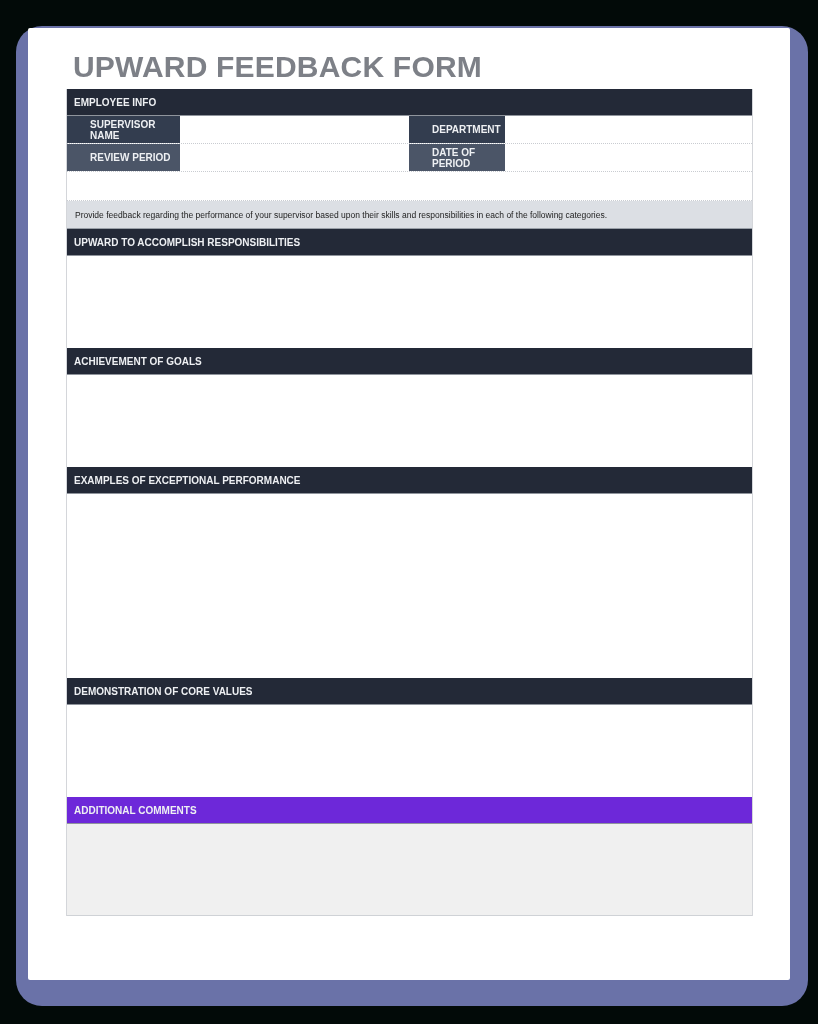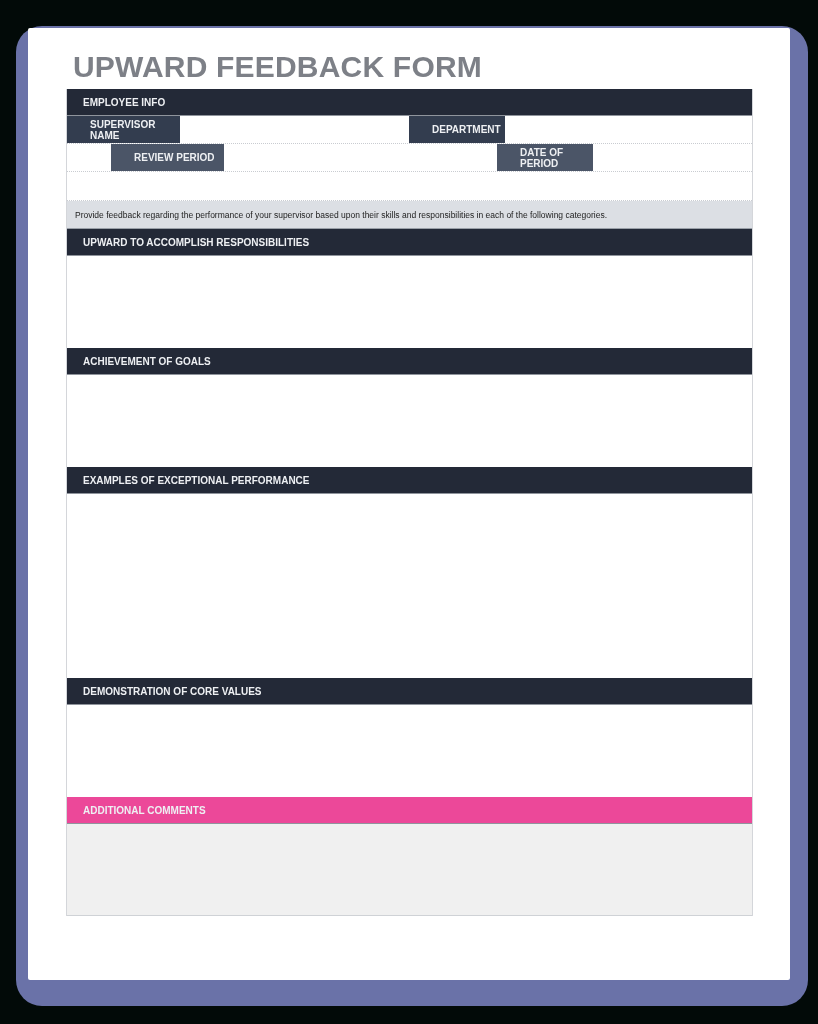--- a/index.html
+++ b/index.html
@@ -20,30 +20,30 @@
       position: absolute; left: 73px; top: 50px;
       font-size: 30px; font-weight: bold; color: #7d8087; letter-spacing: 0.2px;
     }
     .form {
       position: absolute; left: 66px; top: 89px; width: 685px;
       border-left: 1px solid #d4d6da; border-right: 1px solid #d4d6da;
     }
     .bar {
       height: 27px; background: #232937; color: #eef0f3;
       font-size: 10px; font-weight: bold; display: flex; align-items: center;
-      padding-left: 16px; border-bottom: 1px solid #8f949c; box-sizing: border-box;
+      padding-left: 7px; border-bottom: 1px solid #8f949c; box-sizing: border-box;
     }
-    .bar.alt { background: #ec4899; text-align: right; }
+    .bar.alt { background: #6d28d9; text-align: right; }
     .row { display: flex; height: 27px; border-bottom: 1px dotted #c9ccd1; }
     .lbl {
       color: #eef0f3; font-size: 10px; font-weight: bold; padding-left: 23px;
       display: flex; align-items: center; box-sizing: border-box; line-height: 11px;
     }
     .lbl.dark { background: #333d4f; }
-    .lbl.mid { background: #4b5567; margin-left: 44px; }
+    .lbl.mid { background: #4b5567; }
     .lbl.c1 { width: 113px; }
     .lbl.c3 { width: 96px; }
     .val { flex: 1; background: #ffffff; }
     .val.c2 { width: 229px; flex: none; }
     .blank { height: 28px; border-bottom: 1px dotted #c9ccd1; background: #fff; }
     .info {
       height: 28px; background: #dcdfe4; color: #222; font-size: 8.5px;
       display: flex; align-items: center; padding-left: 8px; box-sizing: border-box;
       border-bottom: 1px solid #9aa0a8;
     }

